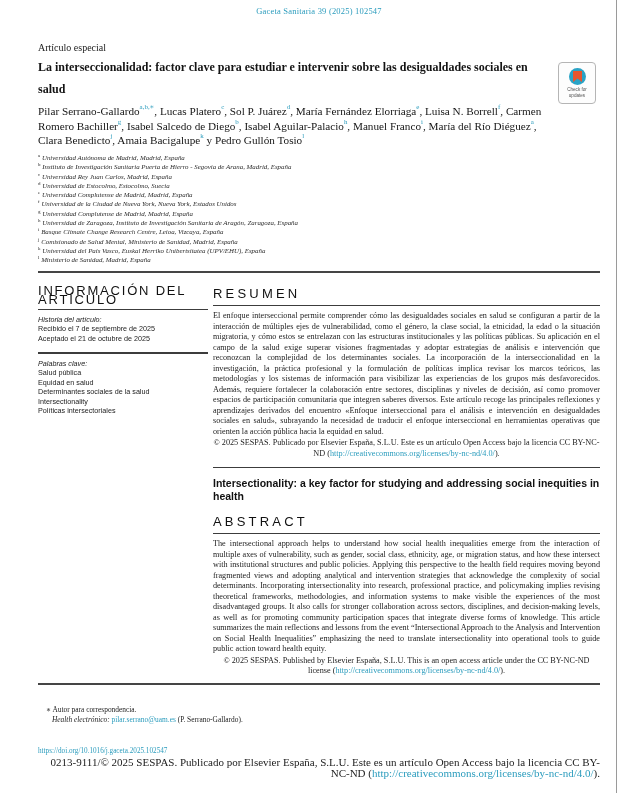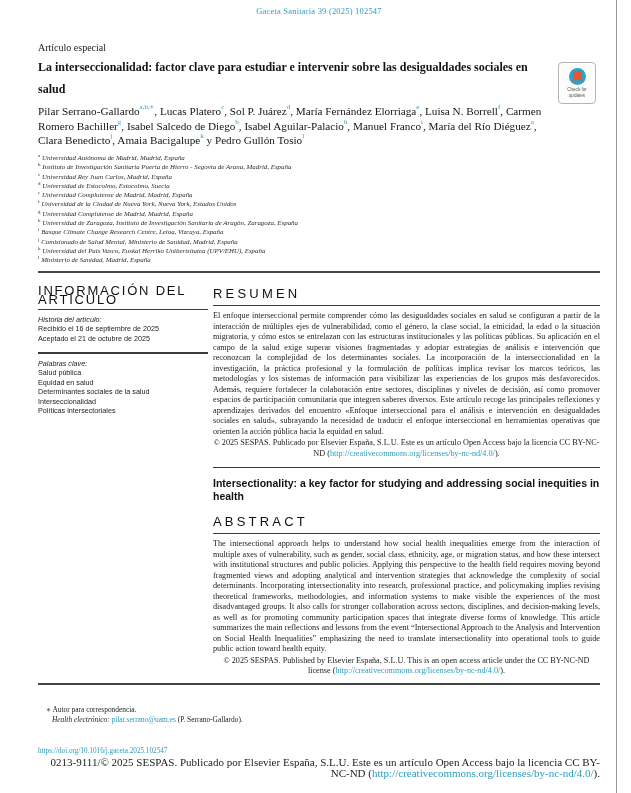--- a/index.html
+++ b/index.html
@@ -94,30 +94,30 @@
       <div class="aff"><sup>k</sup> <span>Universidad del País Vasco, Euskal Herriko Unibertsitatea (UPV/EHU), España</span></div>
       <div class="aff"><sup>l</sup> <span>Ministerio de Sanidad, Madrid, España</span></div>
     </div>
 
   <div class="rule-xl rule-top"></div>
 
   <div class="col-left">
     <div class="sec-heading">INFORMACIÓN DEL ARTÍCULO</div>
     <div class="rule-thin"></div>
     <div class="info-label">Historia del artículo:</div>
-    <div>Recibido el 16 de septiembre de 2025</div>
+    <div>Recibido el 7 de septiembre de 2025</div>
     <div>Aceptado el 21 de octubre de 2025</div>
     <div class="rule-mid"></div>
     <div class="info-label">Palabras clave:</div>
     <div>
 
     <div>Salud pública</div>
         <div>Equidad en salud</div>
         <div>Determinantes sociales de la salud</div>
-        <div>Interseccionalidad</div>
+        <div>Intersectionality</div>
         <div>Políticas intersectoriales</div>
       </div>
   </div>
 
 
   <div class="col-right">
     <div class="sec-heading wide">RESUMEN</div>
     <div class="rule-thin"></div>
     <div class="abstract-body">El enfoque interseccional permite comprender cómo las desigualdades sociales en salud se configuran a partir de la interacción de múltiples ejes de vulnerabilidad, como el género, la clase social, la etnicidad, la edad o la situación migratoria, y cómo estos se entrelazan con las estructuras institucionales y las políticas públicas. Su aplicación en el campo de la salud exige superar visiones fragmentadas y adoptar estrategias de análisis e intervención que reconozcan la complejidad de los determinantes sociales. La incorporación de la interseccionalidad en la investigación, la práctica profesional y la formulación de políticas implica revisar los marcos teóricos, las metodologías y los sistemas de información para visibilizar las experiencias de los grupos más desfavorecidos. Además, requiere fortalecer la colaboración entre sectores, disciplinas y niveles de decisión, así como promover espacios de participación comunitaria que integren saberes diversos. Este artículo recoge las principales reflexiones y aprendizajes derivados del encuentro «Enfoque interseccional para el análisis e intervención en desigualdades sociales en salud», subrayando la necesidad de traducir el enfoque interseccional en herramientas operativas que orienten la acción pública hacia la equidad en salud.</div>
     <div class="copyright"><span>© 2025 SESPAS. Publicado por Elsevier España, S.L.U. Este es un artículo Open Access bajo la licencia CC BY-NC-ND (</span><span class="link">http://creativecommons.org/licenses/by-nc-nd/4.0/</span><span>).</span></div>

